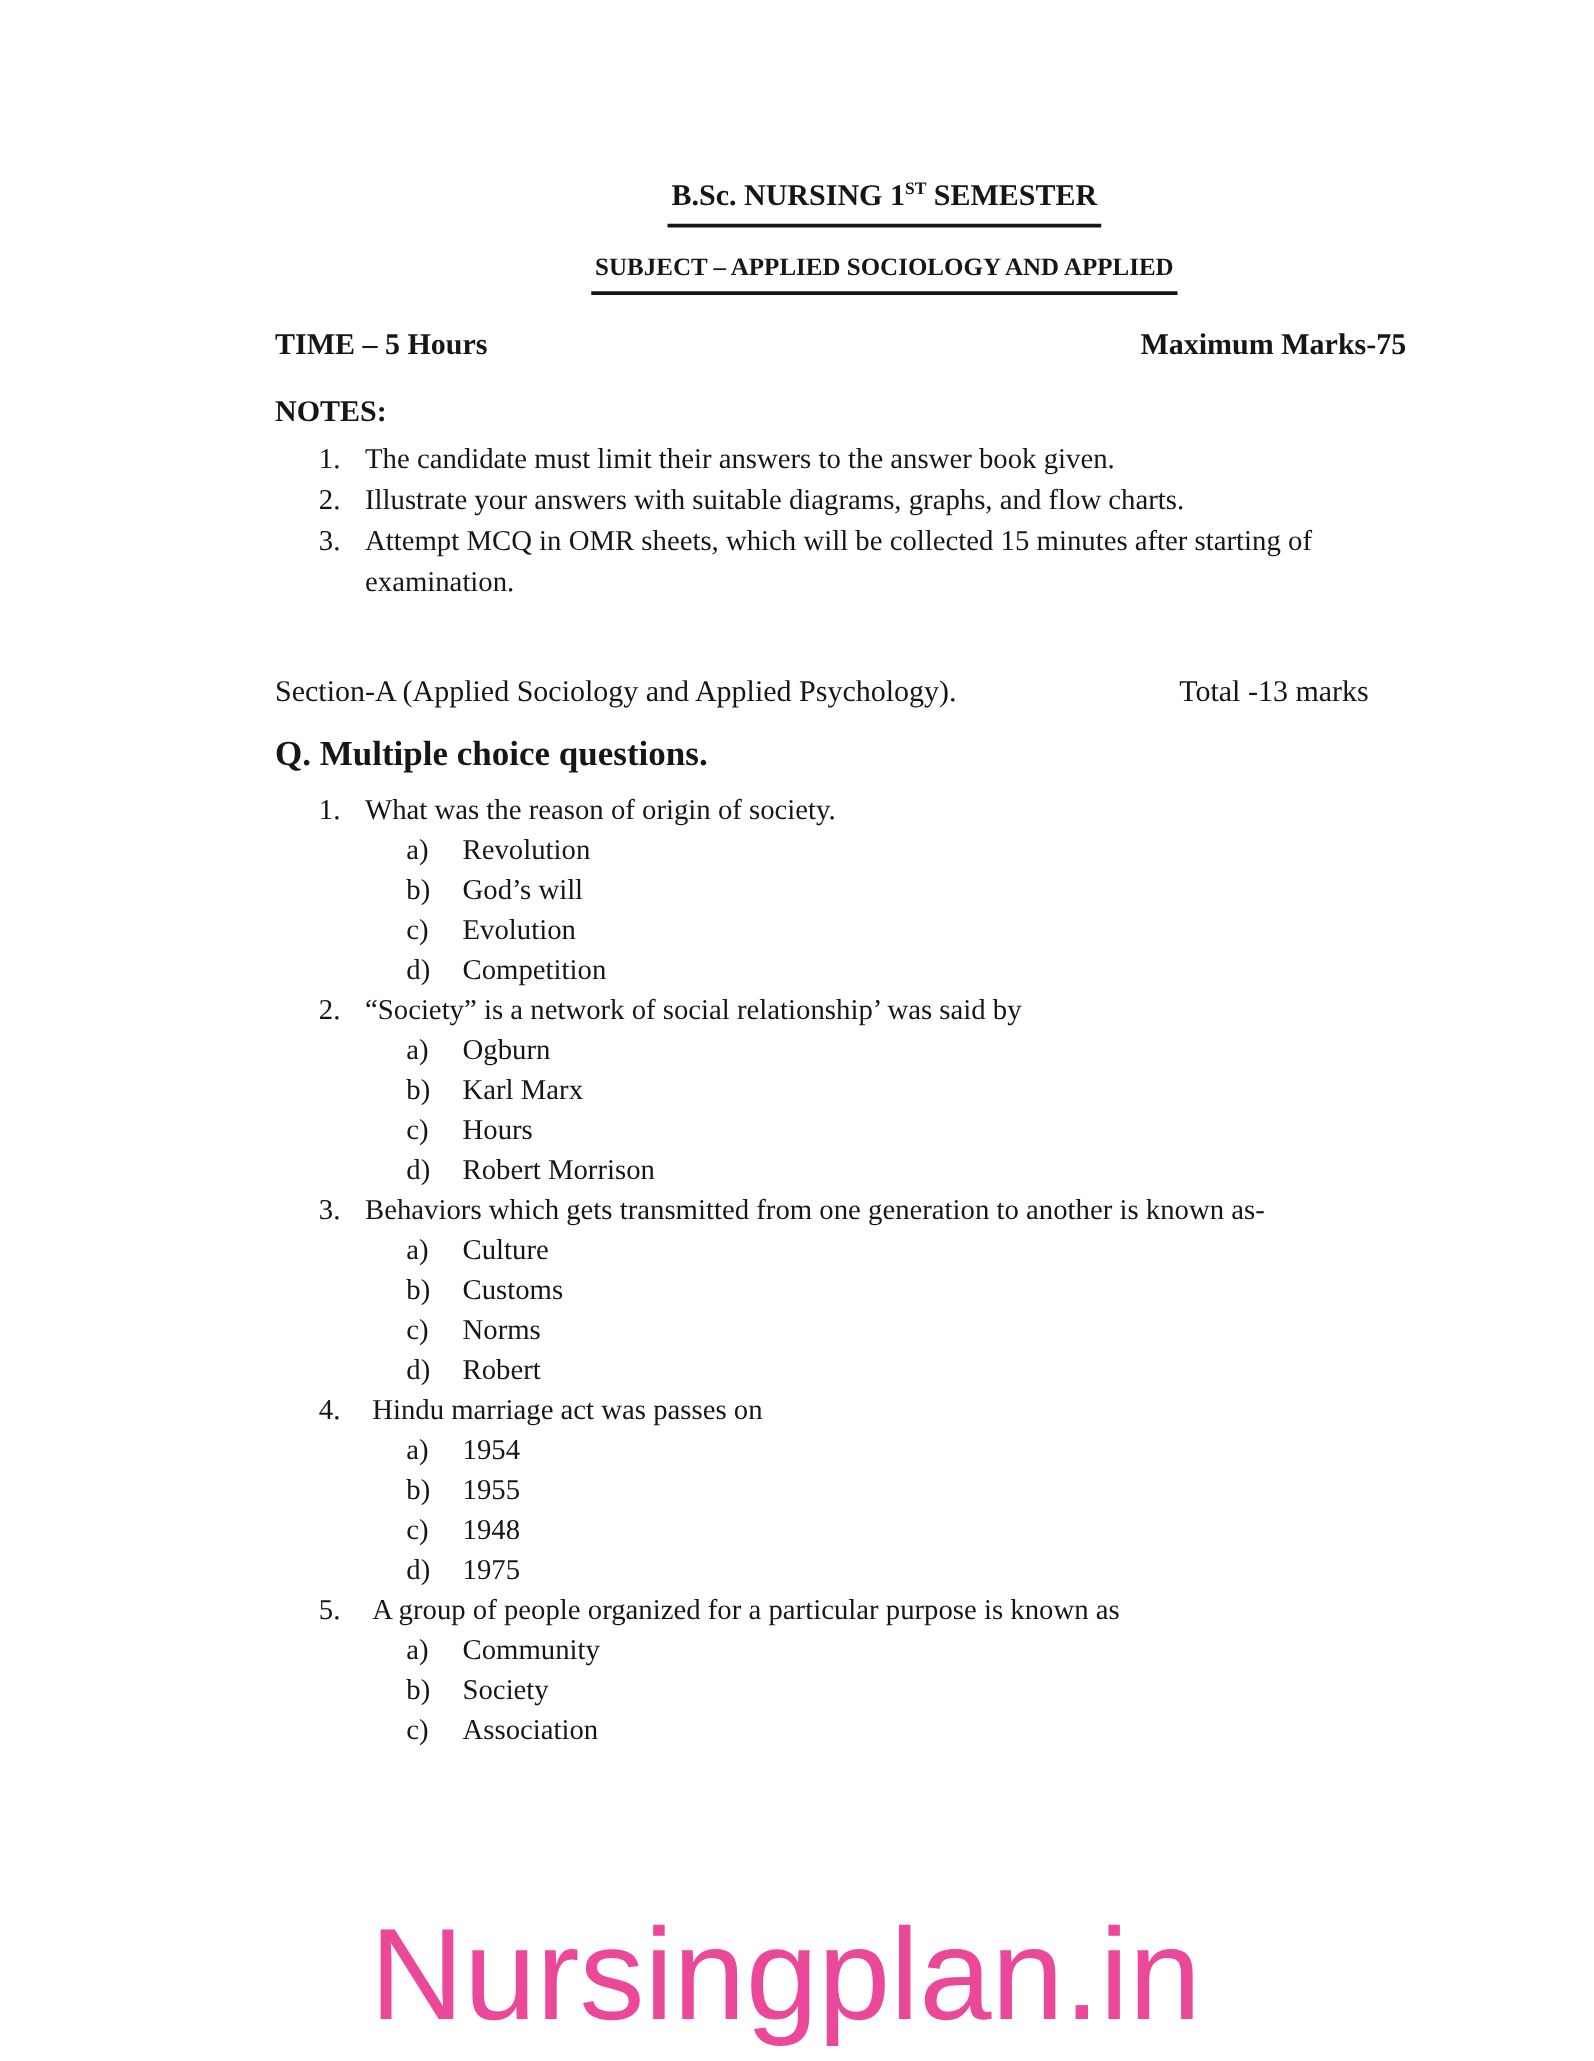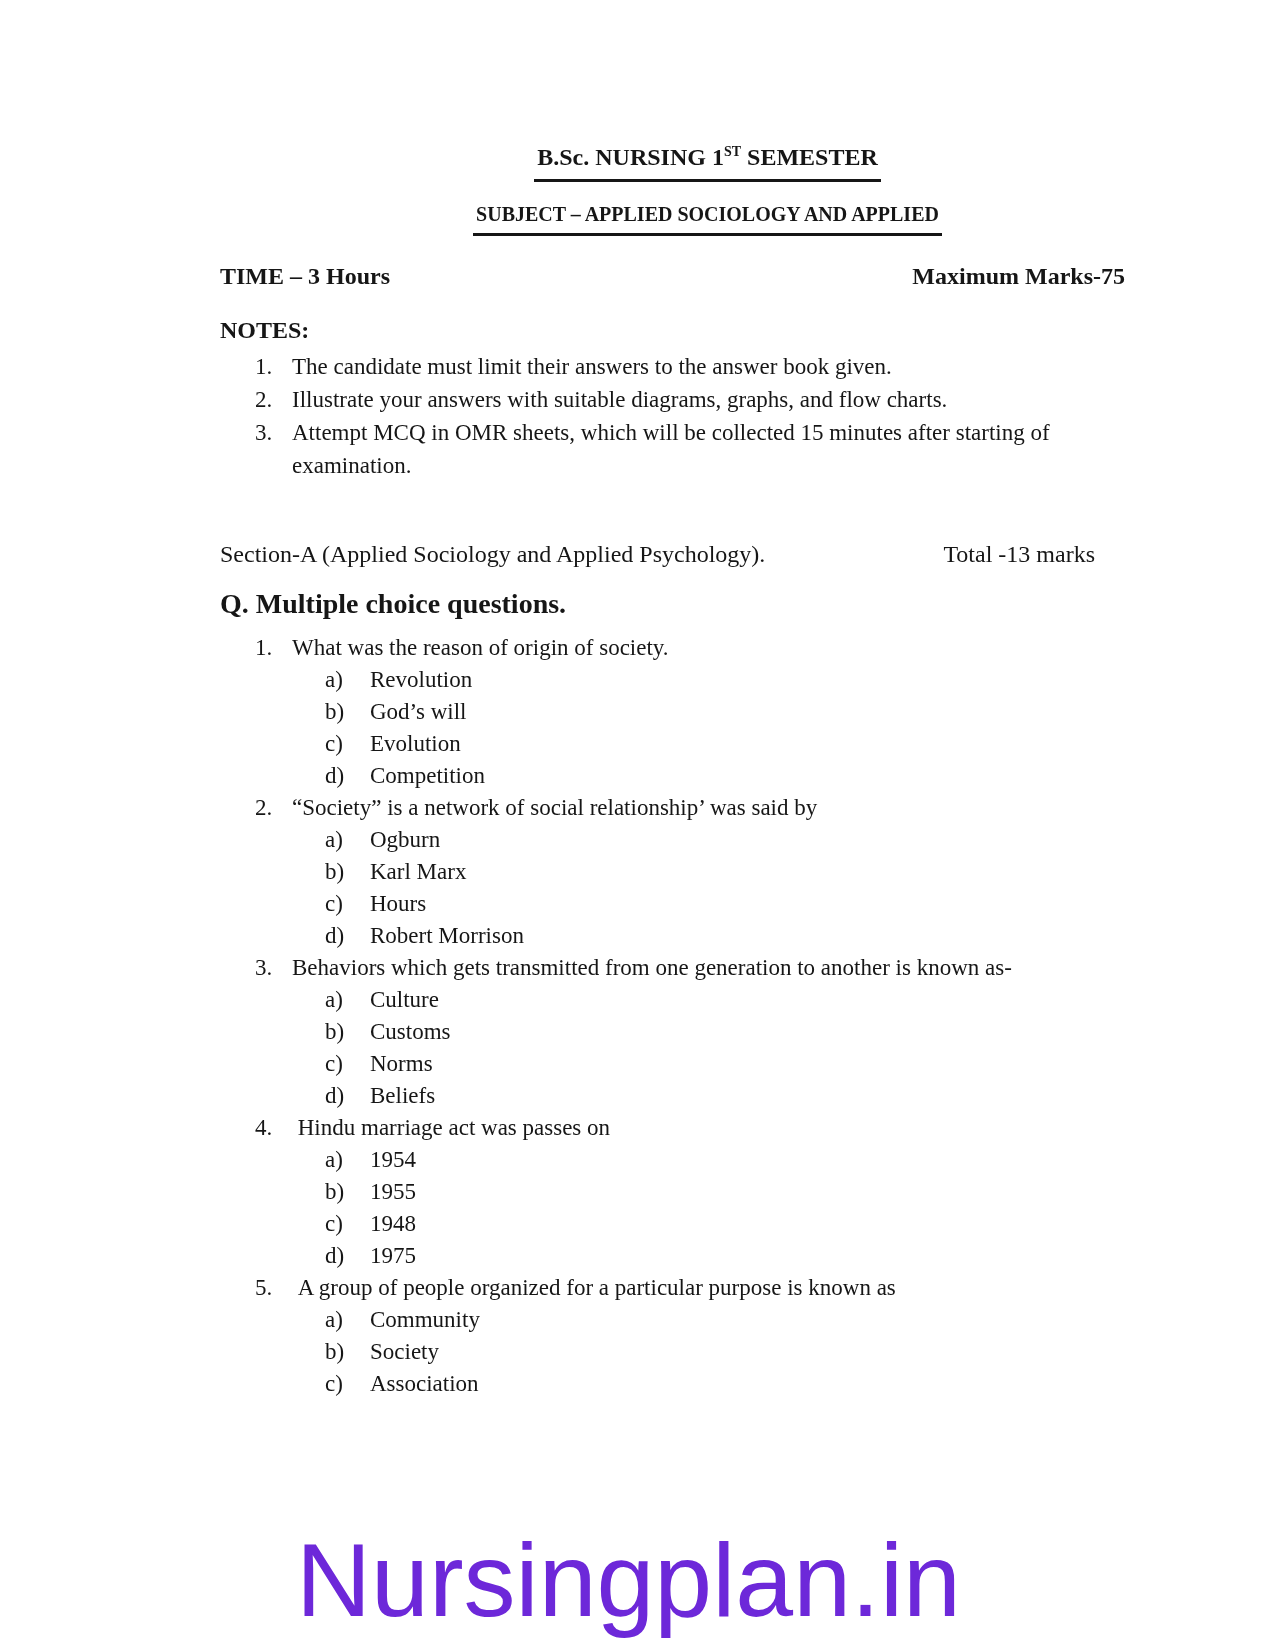--- a/index.html
+++ b/index.html
@@ -26,39 +26,39 @@
   .mcq-heading{margin-top:18px;font-weight:bold;font-size:28px;line-height:32px;}
   .q-list{margin-top:12px;font-size:23px;line-height:32px;}
   .q-row{display:flex;padding-left:35px;}
   .q-row .num{flex:0 0 37px;}
   .q-row .q-text{flex:1;white-space:pre-wrap;}
   .opt-row{display:flex;padding-left:105px;}
   .opt-row .opt-label{flex:0 0 45px;}
   .watermark{
     position:absolute;left:296px;top:1526px;
     font-family:"Liberation Sans",sans-serif;font-size:104px;line-height:1.05;
-    color:#6d28d9;white-space:nowrap;letter-spacing:0;
+    color:#ec4899;white-space:nowrap;letter-spacing:0;
   }
 </style>
 </head>
 <body>
 
 <div class="page">
   <div class="content">
 
     <div class="title-wrap">
       <span class="u doc-title"><span>B.Sc. NURSING 1</span><sup>ST</sup><span> SEMESTER</span></span>
     </div>
 
     <div class="subject-wrap">
       <div><span class="u">SUBJECT – APPLIED SOCIOLOGY AND APPLIED</span></div>
     </div>
 
     <div class="meta-row">
-      <span>TIME – 3 Hours</span>
+      <span>TIME – 5 Hours</span>
       <span>Maximum Marks-75</span>
     </div>
 
     <div class="notes-heading">NOTES:</div>
 
     <div class="notes-list">
   <div class="note-row">
     <span class="num">1.</span>
     <span class="note-text">The candidate must limit their answers to the answer book given.</span>
   </div>
@@ -154,21 +154,21 @@
     <span class="opt-text">Customs</span>
   </div>
 
   <div class="opt-row">
     <span class="opt-label">c)</span>
     <span class="opt-text">Norms</span>
   </div>
 
   <div class="opt-row">
     <span class="opt-label">d)</span>
-    <span class="opt-text">Beliefs</span>
+    <span class="opt-text">Robert</span>
   </div>
 </div>
   </div>
 
   <div class="q-block">
     <div class="q-row">
       <span class="num">4.</span>
       <span class="q-text"> Hindu marriage act was passes on</span>
     </div>
     <div class="opts">

